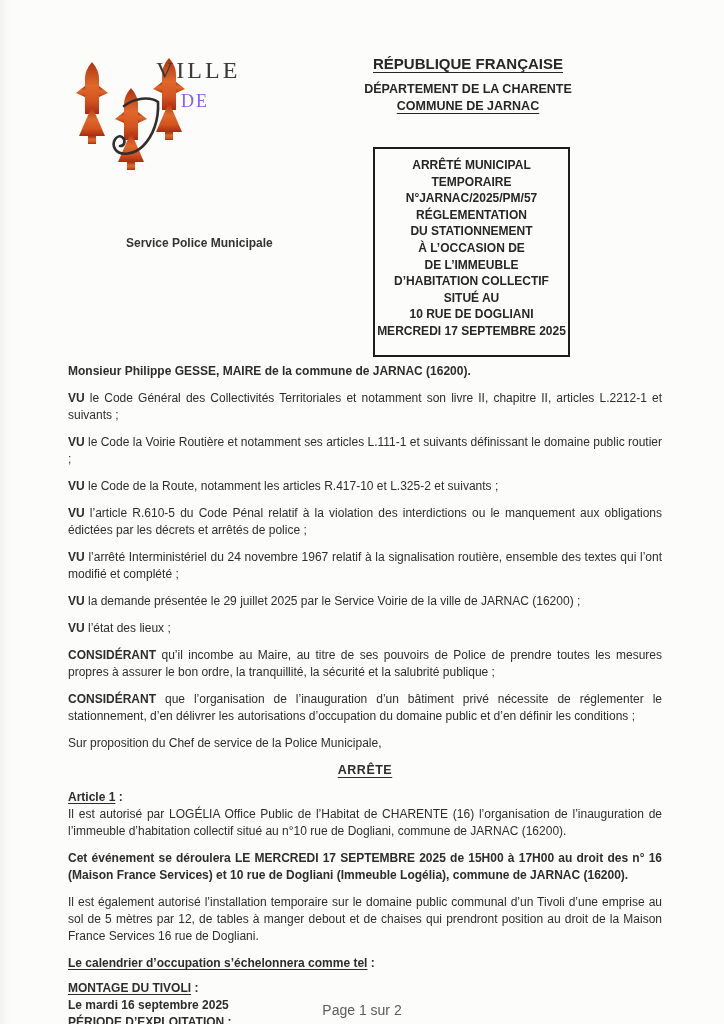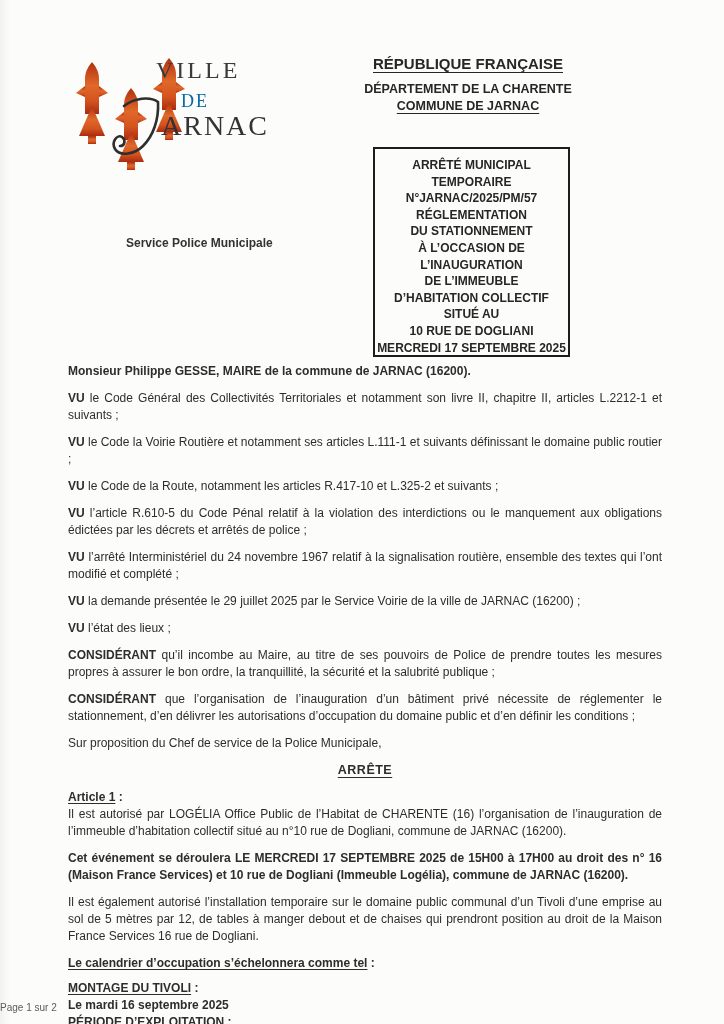--- a/index.html
+++ b/index.html
@@ -14,21 +14,21 @@
     pointer-events:none;
   }
   
   .logo-figures{position:absolute;left:72px;top:56px;}
   .logo-ville{
     position:absolute;left:156px;top:57px;width:78px;text-align:right;
     font-family:"Liberation Serif",serif;font-size:24px;letter-spacing:3px;color:#3b3b3b;
   }
   .logo-de{
     position:absolute;left:156px;top:91px;width:78px;text-align:center;
-    font-family:"Liberation Serif",serif;font-size:18px;letter-spacing:2px;color:#0369a1;
+    font-family:"Liberation Serif",serif;font-size:18px;letter-spacing:2px;color:#8b5cf6;
   }
   .logo-jarnac{position:absolute;left:106px;top:96px;display:flex;align-items:flex-start;}
   .logo-jarnac .arnac{
     font-family:"Liberation Serif",serif;font-size:28px;letter-spacing:2px;
     color:#333;margin-left:-3px;padding-top:14px;
   }
   .service-label{position:absolute;left:126px;top:236px;font-size:12px;font-weight:bold;color:#333;}
   
   .hdr-right{position:absolute;left:352px;top:55px;width:232px;text-align:center;font-weight:bold;color:#262626;}
   .hdr-right .rep{font-size:15px;text-decoration:underline;text-underline-offset:3px;}
@@ -48,22 +48,22 @@
   .doc-body p{margin:0 0 10px 0;}
   .doc-body p.tight{margin:0;}
   .doc-body p.cal{margin:0 0 8px 0;}
   .bold{font-weight:bold;margin-top:46px;}
   .ul{text-decoration:underline;text-underline-offset:2px;}
   .arrete-heading{
     text-align:center;font-weight:bold;font-size:12.5px;letter-spacing:.5px;
     text-decoration:underline;text-underline-offset:3px;margin:0 0 10px 0;
   }
   .footer{
-    position:absolute;left:0;right:0;top:1002px;text-align:left;
-    font-size:10px;color:#5c5c5c;
+    position:absolute;left:0;right:0;top:1002px;text-align:center;
+    font-size:14px;color:#5c5c5c;
   }
 </style>
 </head>
 <body>
 
 <div class="page">
 
   <svg class="logo-figures" width="122" height="124" viewBox="0 0 122 124">
     <defs>
       <linearGradient id="fig-grad" x1="0" y1="0" x2="0" y2="1">
@@ -84,39 +84,37 @@
     <use href="#totem" fill="url(#fig-grad)" transform="translate(42,32)"></use>
     <use href="#totem" fill="url(#fig-grad)" transform="translate(80,2)"></use>
   </svg>
 
   <div class="logo-ville">VILLE</div>
   <div class="logo-de">DE</div>
   <div class="logo-jarnac">
     <svg width="58" height="66" viewBox="0 0 58 66">
       <path d="M18,10 C28,2 44,0 52,6 C53,24 47,40 37,50 C29,58 14,61 9,53 C5,46 11,38 16,41 C20,44 19,50 14,50" fill="none" stroke="#2e2e2e" stroke-width="2.6" stroke-linecap="round"></path>
     </svg>
-    <span class="arnac">ARNAC</span>
   </div>
 
   <div class="service-label">Service Police Municipale</div>
 
   <div class="hdr-right">
     <div class="rep">RÉPUBLIQUE FRANÇAISE</div>
     <div class="dep">DÉPARTEMENT DE LA CHARENTE</div>
     <div class="com">COMMUNE DE JARNAC</div>
   </div>
 
   <div class="title-box">
     <div>ARRÊTÉ MUNICIPAL</div>
     <div>TEMPORAIRE</div>
     <div>N°JARNAC/2025/PM/57</div>
     <div>RÉGLEMENTATION</div>
     <div>DU STATIONNEMENT</div>
     <div>À L’OCCASION DE</div>
-    <div>L’INAUGURATION</div>
     <div>DE L’IMMEUBLE</div>
     <div>D’HABITATION COLLECTIF</div>
     <div>SITUÉ AU</div>
     <div>10 RUE DE DOGLIANI</div>
     <div>MERCREDI 17 SEPTEMBRE 2025</div>
   </div>
 
   <div class="doc-body">
     <p class="bold">Monsieur Philippe GESSE, MAIRE de la commune de JARNAC (16200).</p>
 

